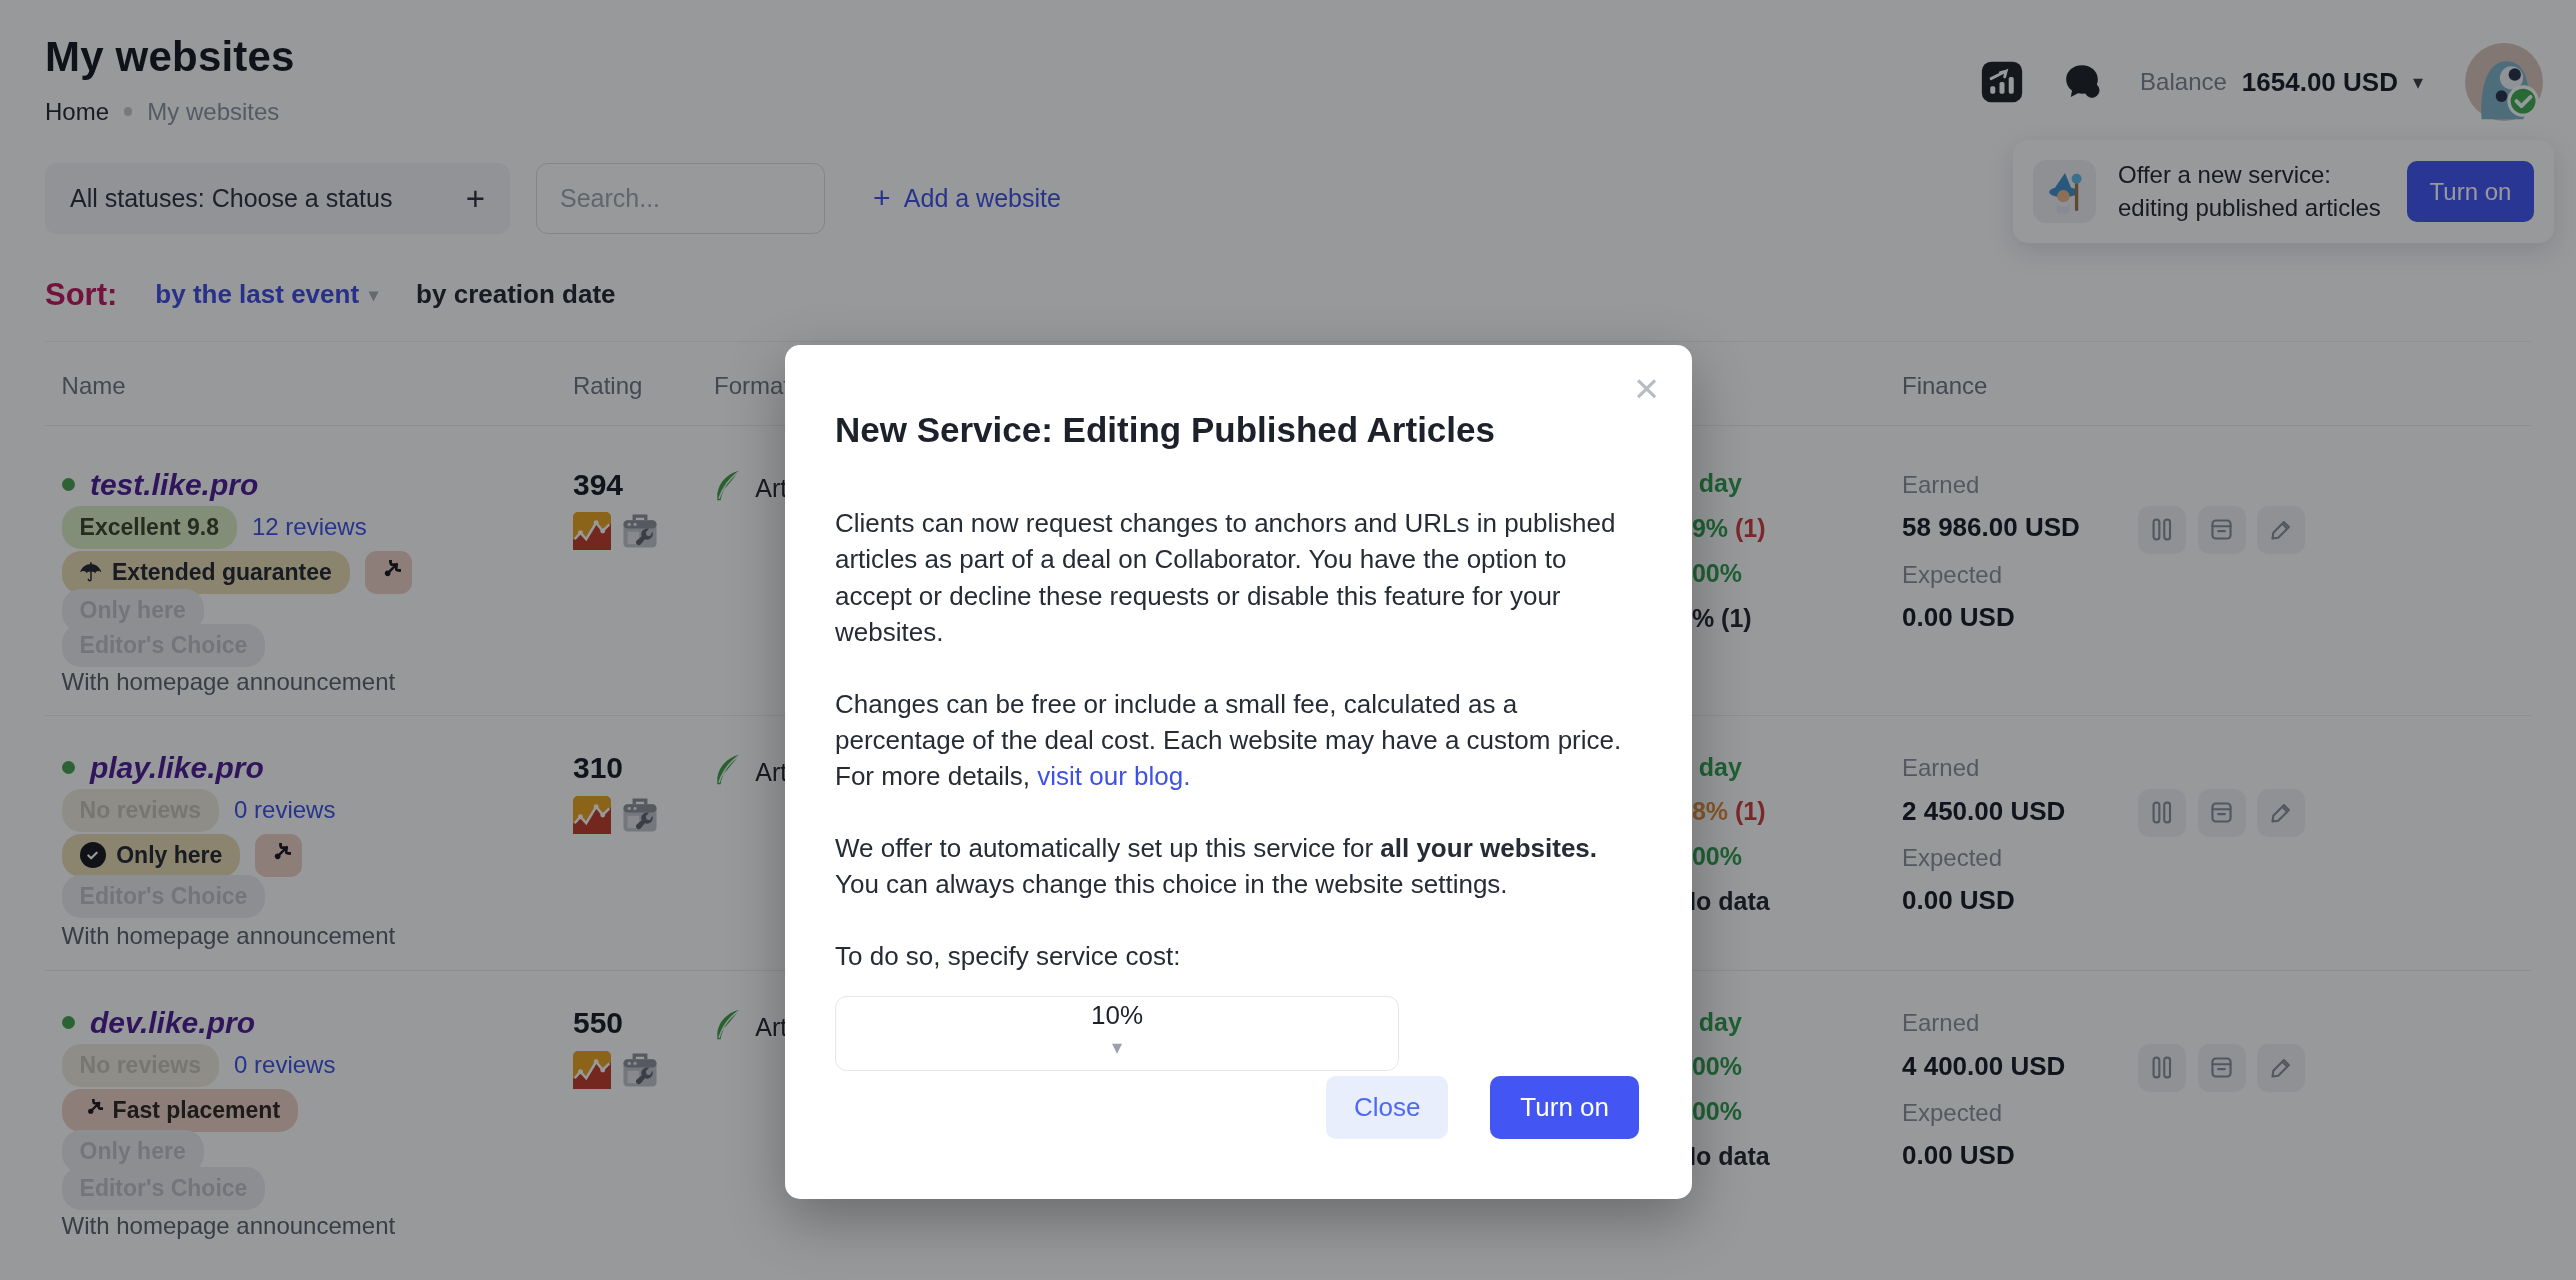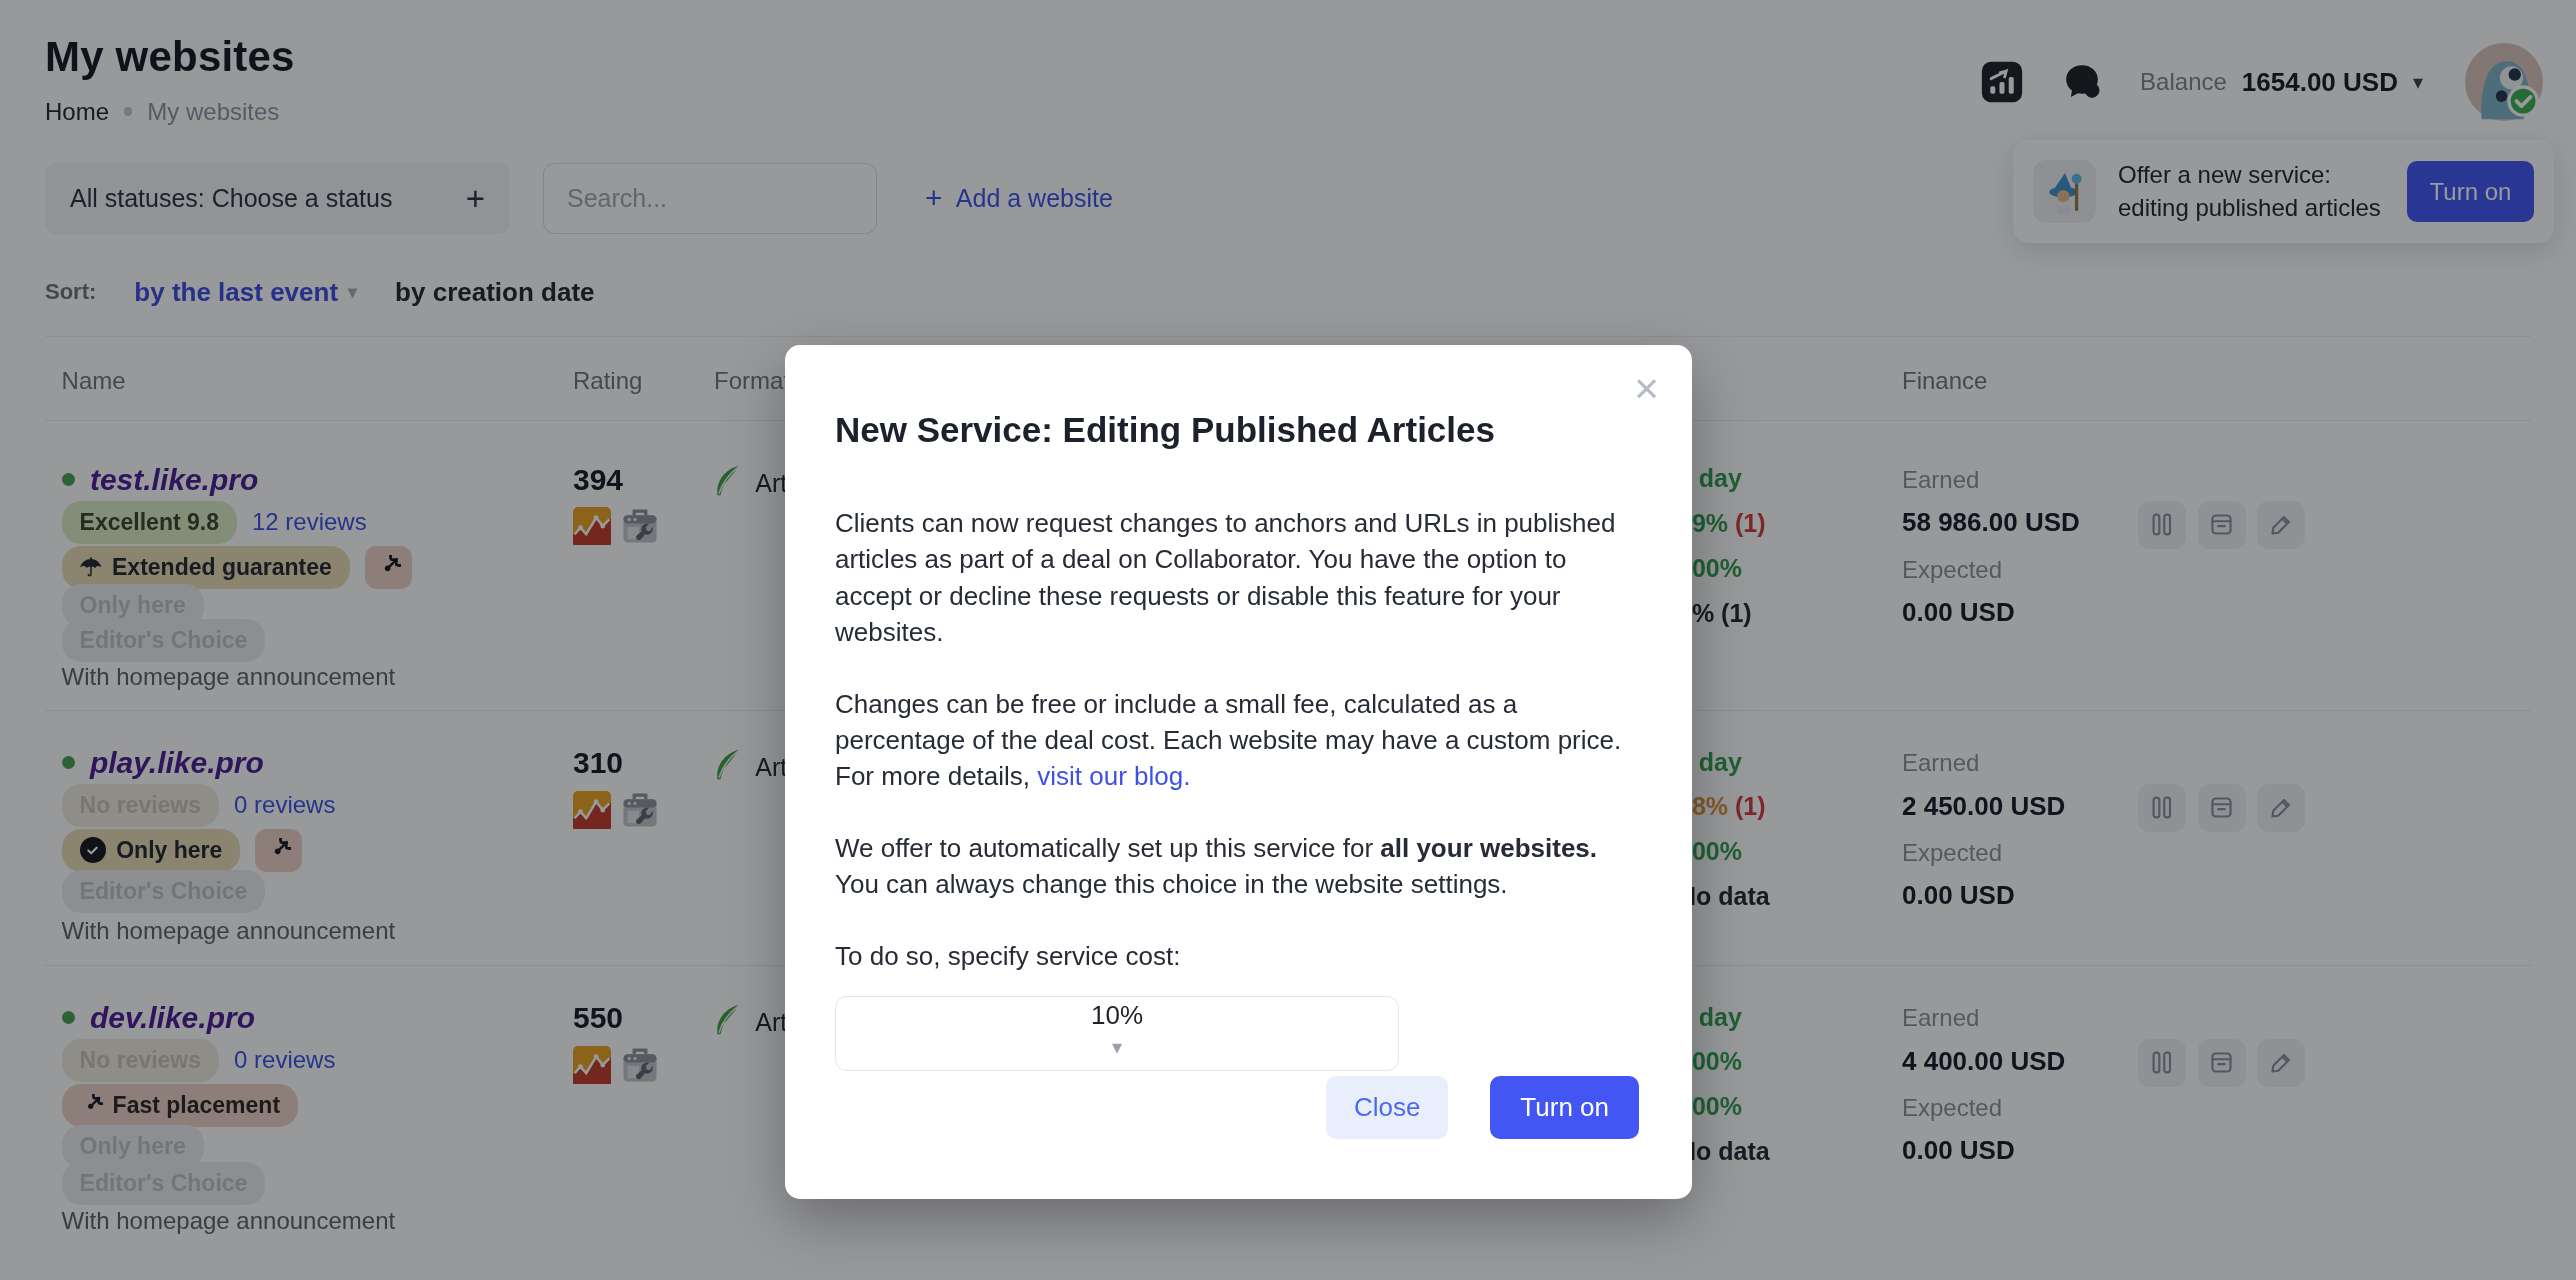--- a/index.html
+++ b/index.html
@@ -32,31 +32,31 @@
   .toast-text { font-size:24px; line-height:1.35; color:#23262f; width:309px; }
   .toast-btn { background:#4355f2; color:#fff; font-size:24px; font-weight:500; border:none; border-radius:10px;
                padding:16.6px 23px; cursor:pointer; white-space:nowrap; }
 
   
   .filter-row { display:flex; align-items:center; margin:37px 0 0 45px; }
   .status-pill { width:465px; height:71px; background:#f3f4f6; border-radius:11.6px; display:flex;
                  align-items:center; justify-content:space-between; padding:0 25px; cursor:pointer; }
   .status-pill-label { font-size:25px; color:#2c313b; }
   .plus-glyph { font-size:33px; font-weight:300; color:#2c313b; line-height:1; }
-  .search-box { margin-left:33px; width:334px; height:71px; border:1.7px solid #d9dce1; border-radius:11.6px;
+  .search-box { margin-left:26px; width:289px; height:71px; border:1.7px solid #d9dce1; border-radius:11.6px;
                 padding:0 23px; font-size:25px; color:#23262f; font-family:"Liberation Sans",sans-serif; outline:none; }
   .search-box::placeholder { color:#a0a6b1; }
   .add-site { margin-left:48px; display:flex; align-items:center; gap:13.3px; color:#3d51e3; font-size:25px;
               font-weight:500; cursor:pointer; }
   .add-site .plus { font-size:30px; font-weight:400; }
 
   
   .sort-row { display:flex; align-items:center; gap:38px; margin:43px 0 0 45px; padding-bottom:28px;
               border-bottom:0.8px solid #eef0f2; width:2486px; }
-  .sort-label { font-size:22px; font-weight:700; color:#737373; }
+  .sort-label { font-size:31px; font-weight:700; color:#be185d; }
   .sort-opt-active { font-size:26px; font-weight:700; color:#3d4ce0; display:flex; align-items:center; gap:10px; cursor:pointer; }
   .sort-opt-active .caret { color:#a7adb6; font-size:18px; }
   .sort-opt { font-size:26px; font-weight:700; color:#23262f; cursor:pointer; }
 
   
   .table { position:relative; margin:0 45px; }
   .thead { position:relative; height:83px; }
   .th { position:absolute; top:30px; font-size:24px; color:#6e7580; }
   .row { position:relative; border-top:0.8px solid #ecedf0; }
   .r1 { height:290px; } .r2 { height:255px; } .r3 { height:291px; }

